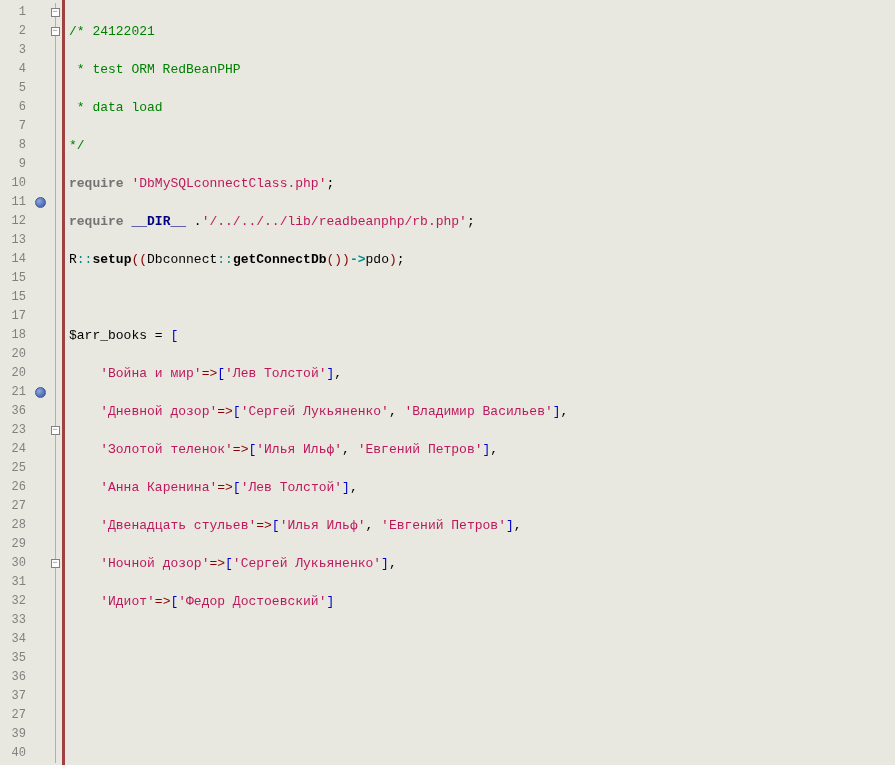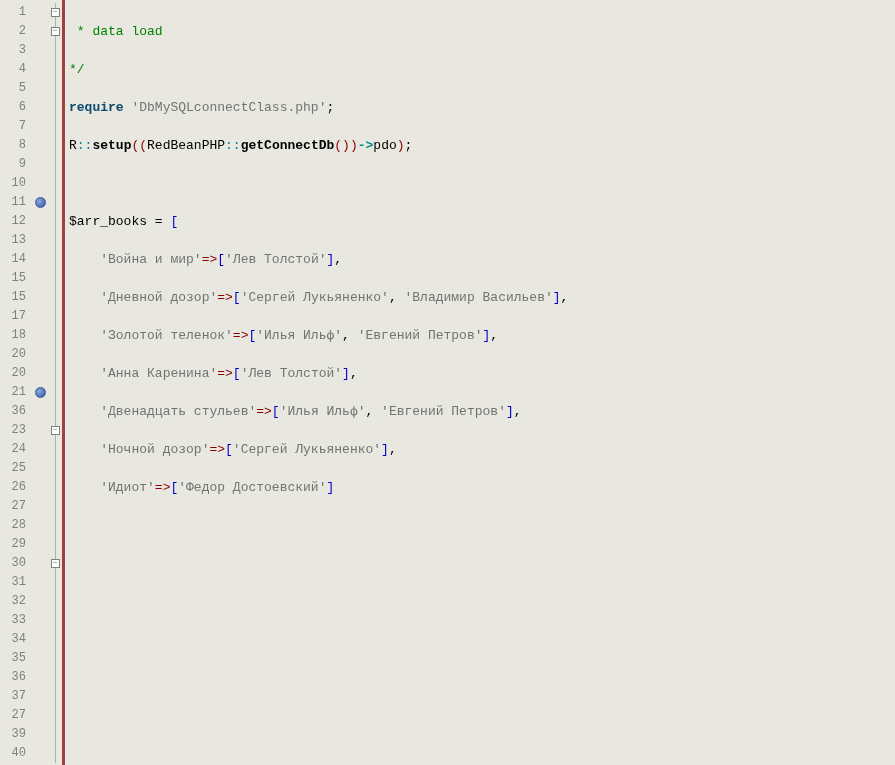--- a/index.html
+++ b/index.html
@@ -89,22 +89,22 @@
   flex: 1;
   background: #e8e8e0;
   padding: 3px 0 3px 4px;
   line-height: 19px;
   white-space: pre;
   overflow: hidden;
 }
 .code-line {
   height: 19px;
 }
-.kw { color: #0c4a6e; font-weight: bold; }
-.str { color: #737373; }
+.kw { color: #737373; font-weight: bold; }
+.str { color: #be185d; }
 .cmt { color: #008000; }
 .var { color: #000000; margin-top: 20px; }
 .func { color: #000000; font-weight: bold; }
 .cls { color: #000000; }
 .op { color: #8b0000; }
 .const { color: #000080; font-weight: bold; }
 .paren { color: #8b0000; }
 .brack { color: #0000cd; }
 .arrow { color: #008b8b; font-weight: bold; }
 .scope { color: #008b8b; }
@@ -252,24 +252,27 @@
     <div class="fold-line"></div>
     <div class="fold-line"></div>
     <div class="fold-line"></div>
     <div class="fold-line"></div>
     <div class="fold-line"></div>
   </div>
 
   <div class="border-col"></div>
 
   <div class="code">
+<div class="code-line"><span class="cmt">/* 24122021</span></div>
+<div class="code-line"><span class="cmt"> * test ORM RedBeanPHP</span></div>
 <div class="code-line"><span class="cmt"> * data load</span></div>
 <div class="code-line"><span class="cmt">*/</span></div>
 <div class="code-line"><span class="kw">require</span> <span class="str">'DbMySQLconnectClass.php'</span><span>;</span></div>
-<div class="code-line"><span class="cls">R</span><span class="scope">::</span><span class="func">setup</span><span class="paren">((</span><span class="cls">RedBeanPHP</span><span class="scope">::</span><span class="func">getConnectDb</span><span class="paren">(</span><span class="paren">))</span><span class="arrow">-&gt;</span><span>pdo</span><span class="paren">)</span><span>;</span></div>
+<div class="code-line"><span class="kw">require</span> <span class="const">__DIR__</span> <span>.</span><span class="str">'/../../../lib/readbeanphp/rb.php'</span><span>;</span></div>
+<div class="code-line"><span class="cls">R</span><span class="scope">::</span><span class="func">setup</span><span class="paren">((</span><span class="cls">Dbconnect</span><span class="scope">::</span><span class="func">getConnectDb</span><span class="paren">(</span><span class="paren">))</span><span class="arrow">-&gt;</span><span>pdo</span><span class="paren">)</span><span>;</span></div>
 <div class="code-line"></div>
 <div class="code-line"><span class="var">$arr_books</span><span> = </span><span class="brack">[</span></div>
 <div class="code-line">    <span class="str">'Война и мир'</span><span class="op">=&gt;</span><span class="brack">[</span><span class="str">'Лев Толстой'</span><span class="brack">]</span><span>,</span></div>
 <div class="code-line">    <span class="str">'Дневной дозор'</span><span class="op">=&gt;</span><span class="brack">[</span><span class="str">'Сергей Лукьяненко'</span><span>, </span><span class="str">'Владимир Васильев'</span><span class="brack">]</span><span>,</span></div>
 <div class="code-line">    <span class="str">'Золотой теленок'</span><span class="op">=&gt;</span><span class="brack">[</span><span class="str">'Илья Ильф'</span><span>, </span><span class="str">'Евгений Петров'</span><span class="brack">]</span><span>,</span></div>
 <div class="code-line">    <span class="str">'Анна Каренина'</span><span class="op">=&gt;</span><span class="brack">[</span><span class="str">'Лев Толстой'</span><span class="brack">]</span><span>,</span></div>
 <div class="code-line">    <span class="str">'Двенадцать стульев'</span><span class="op">=&gt;</span><span class="brack">[</span><span class="str">'Илья Ильф'</span><span>, </span><span class="str">'Евгений Петров'</span><span class="brack">]</span><span>,</span></div>
 <div class="code-line">    <span class="str">'Ночной дозор'</span><span class="op">=&gt;</span><span class="brack">[</span><span class="str">'Сергей Лукьяненко'</span><span class="brack">]</span><span>,</span></div>
 <div class="code-line">    <span class="str">'Идиот'</span><span class="op">=&gt;</span><span class="brack">[</span><span class="str">'Федор Достоевский'</span><span class="brack">]</span></div>
 

